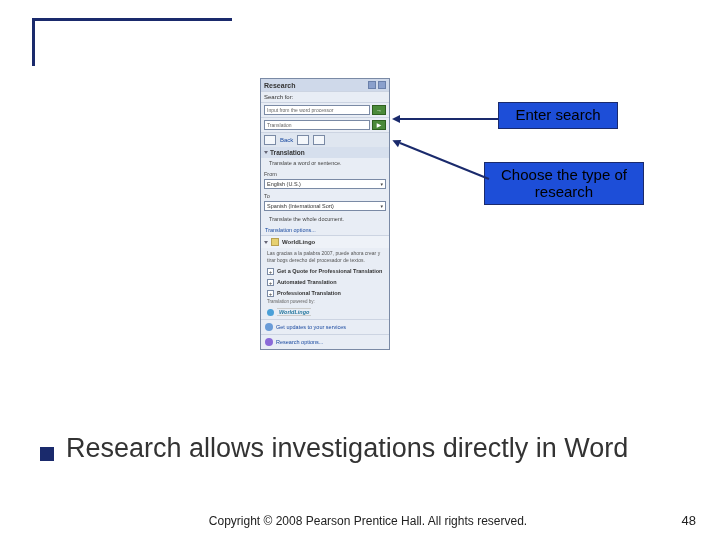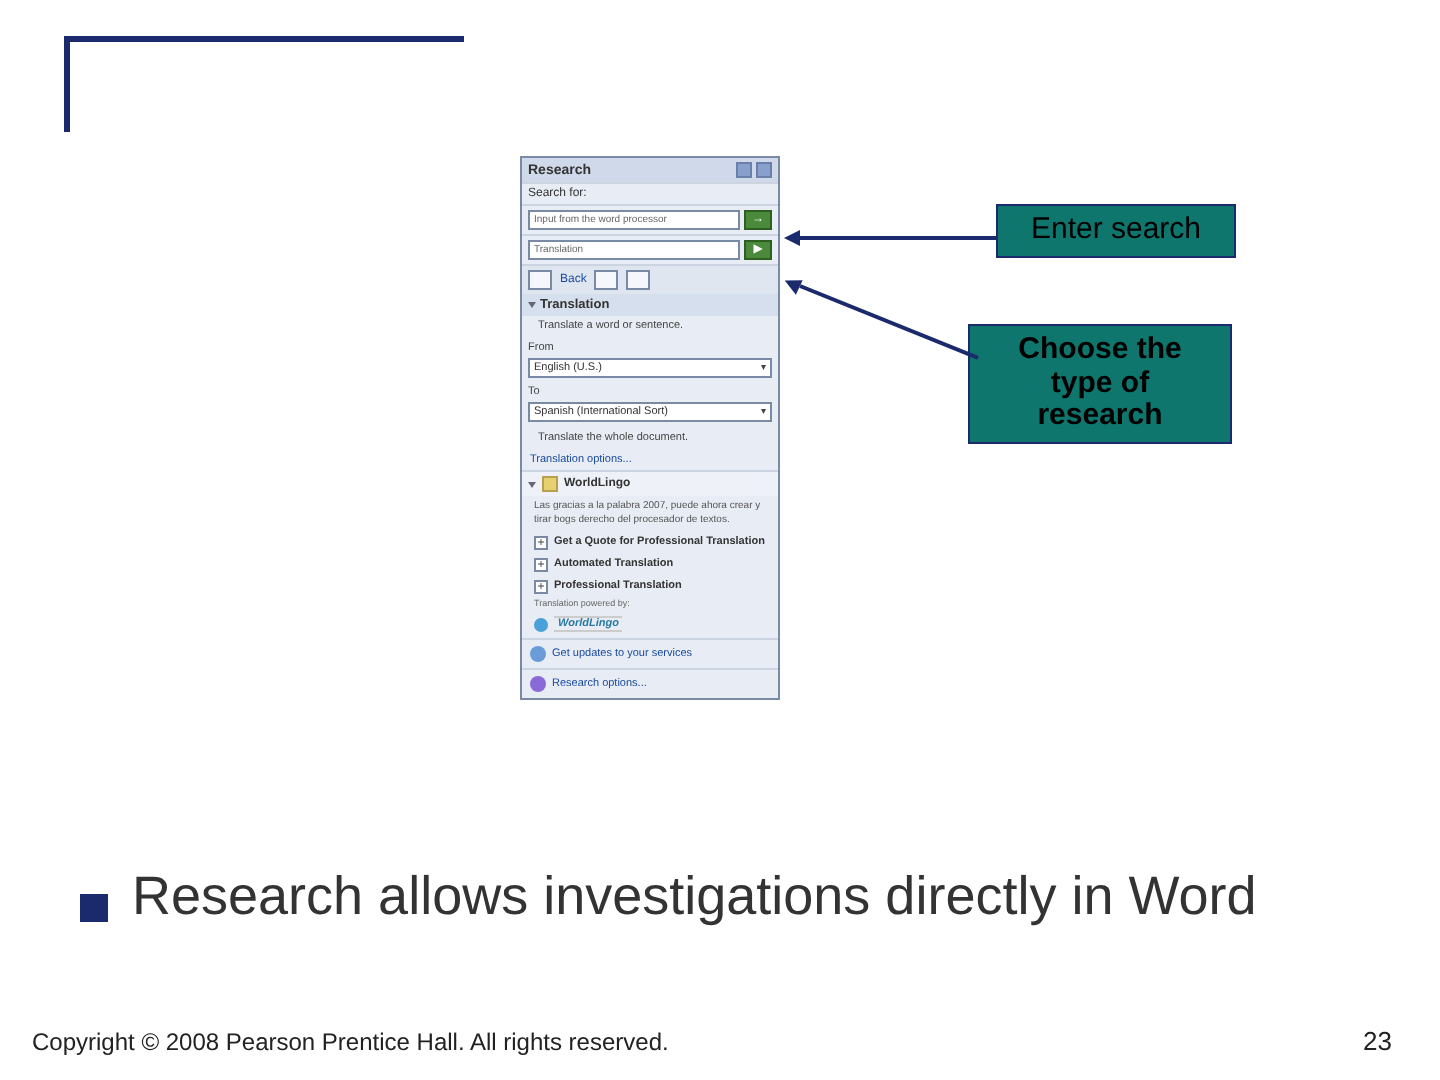--- a/index.html
+++ b/index.html
@@ -164,21 +164,21 @@
     color: #1a4aa0;
     background: #e8edf5;
   }
   .footer-line .fic {
     width: 8px; height: 8px;
     background: #6a9cd8;
     border-radius: 50%;
   }
   .callout {
     position: absolute;
-    background: #0f766e;
+    background: #1d4ed8;
     border: 1.5px solid #1a2a6c;
     padding: 4px 8px;
     text-align: center;
     font-size: 15px;
     color: #000;
     line-height: 1.1;
   }
   .callout .line2 { display: block; }
   .connector {
     position: absolute;
@@ -210,21 +210,21 @@
   }
   .bullet-text {
     font-size: 27px;
     color: #333;
     line-height: 1.2;
   }
   .copyright {
     position: absolute;
     bottom: 12px;
     left: 0; right: 0;
-    text-align: left;
+    text-align: center;
     font-size: 12px;
     color: #222;
     padding-left: 16px;
   }
   .pagenum {
     position: absolute;
     bottom: 12px;
     right: 24px;
     font-size: 13px;
     color: #222;
@@ -332,28 +332,28 @@
       <span>Research options...</span>
     </div>
   </div>
 
   <div class="callout" style="top:24px; left:238px; width:120px;">
     <span>Enter search</span>
   </div>
   <div class="arrowhead" style="top:37px; left:132px;"></div>
   <div class="connector" style="top:40px; left:140px; width:98px;"></div>
 
-  <div class="callout" style="top:84px; left:224px; width:132px;font-weight:bold;">
+  <div class="callout" style="top:84px; left:224px; width:160px;">
     <span>Choose the type of</span>
     <span class="line2">research</span>
   </div>
   <div class="arrowhead" style="top:60px; left:132px; transform: rotate(25deg);"></div>
   <div class="connector" style="top:64px; left:140px; width:96px; transform: rotate(22deg);"></div>
 
 </div>
 
 <div class="bullet-row">
   <div class="sq-bullet"></div>
   <div class="bullet-text">Research allows investigations directly in Word</div>
 </div>
 
 <div class="copyright">Copyright © 2008 Pearson Prentice Hall. All rights reserved.</div>
-<div class="pagenum">23</div>
+<div class="pagenum">48</div>
 
 </body></html>

